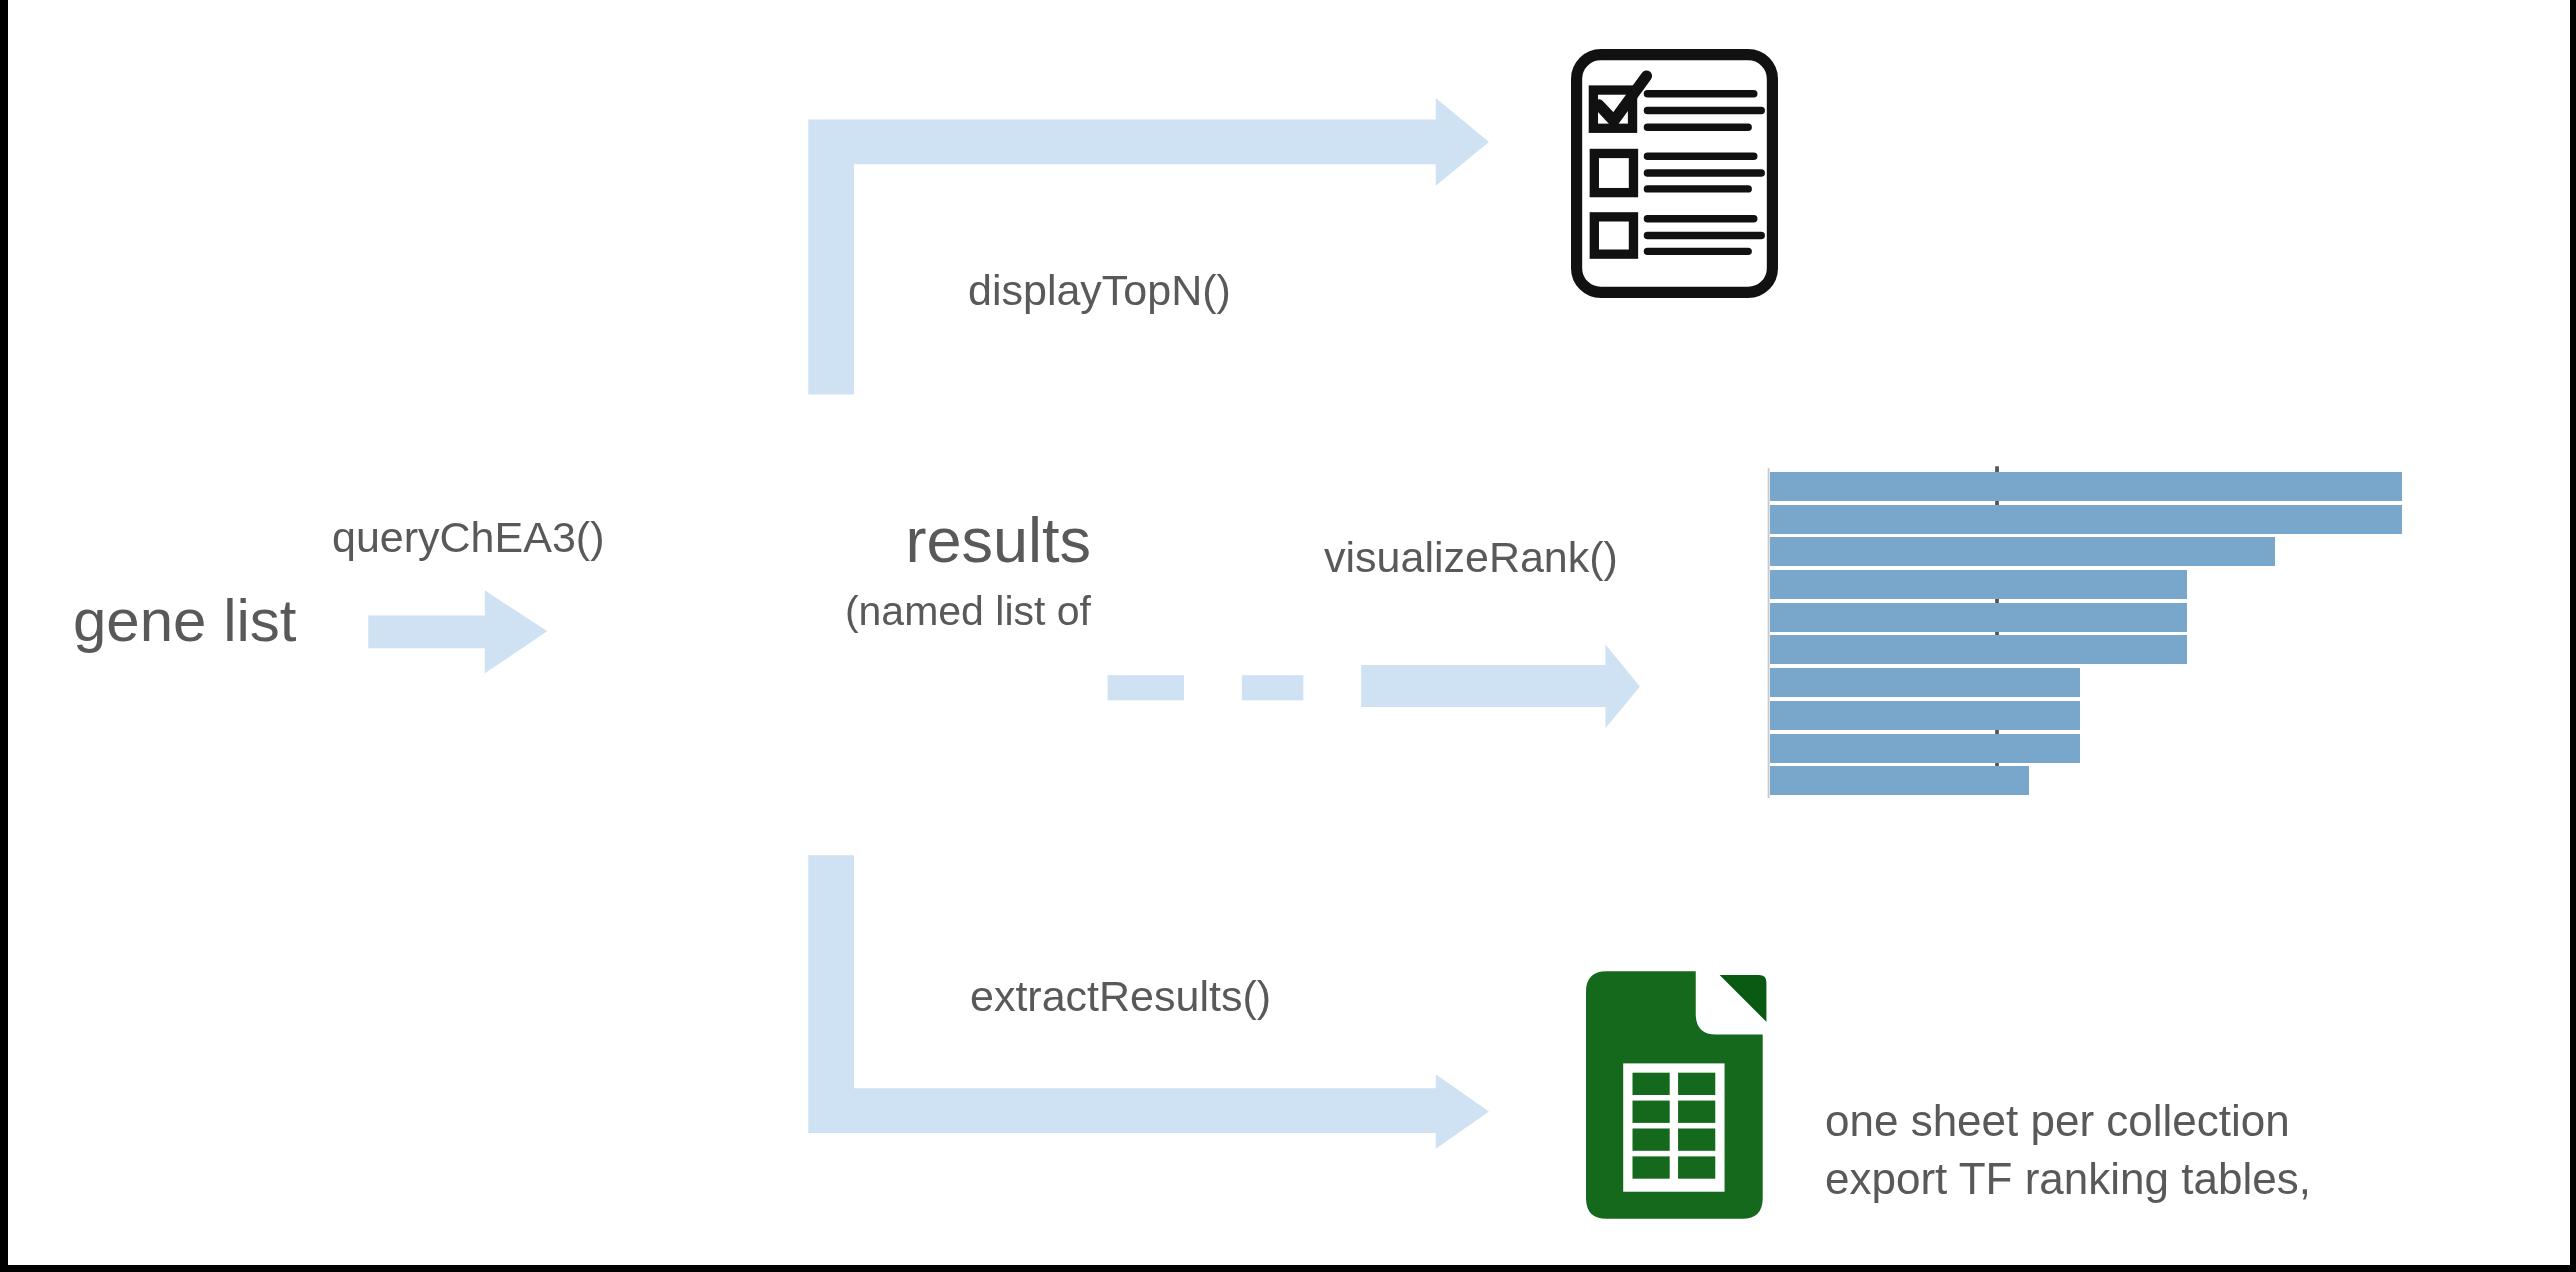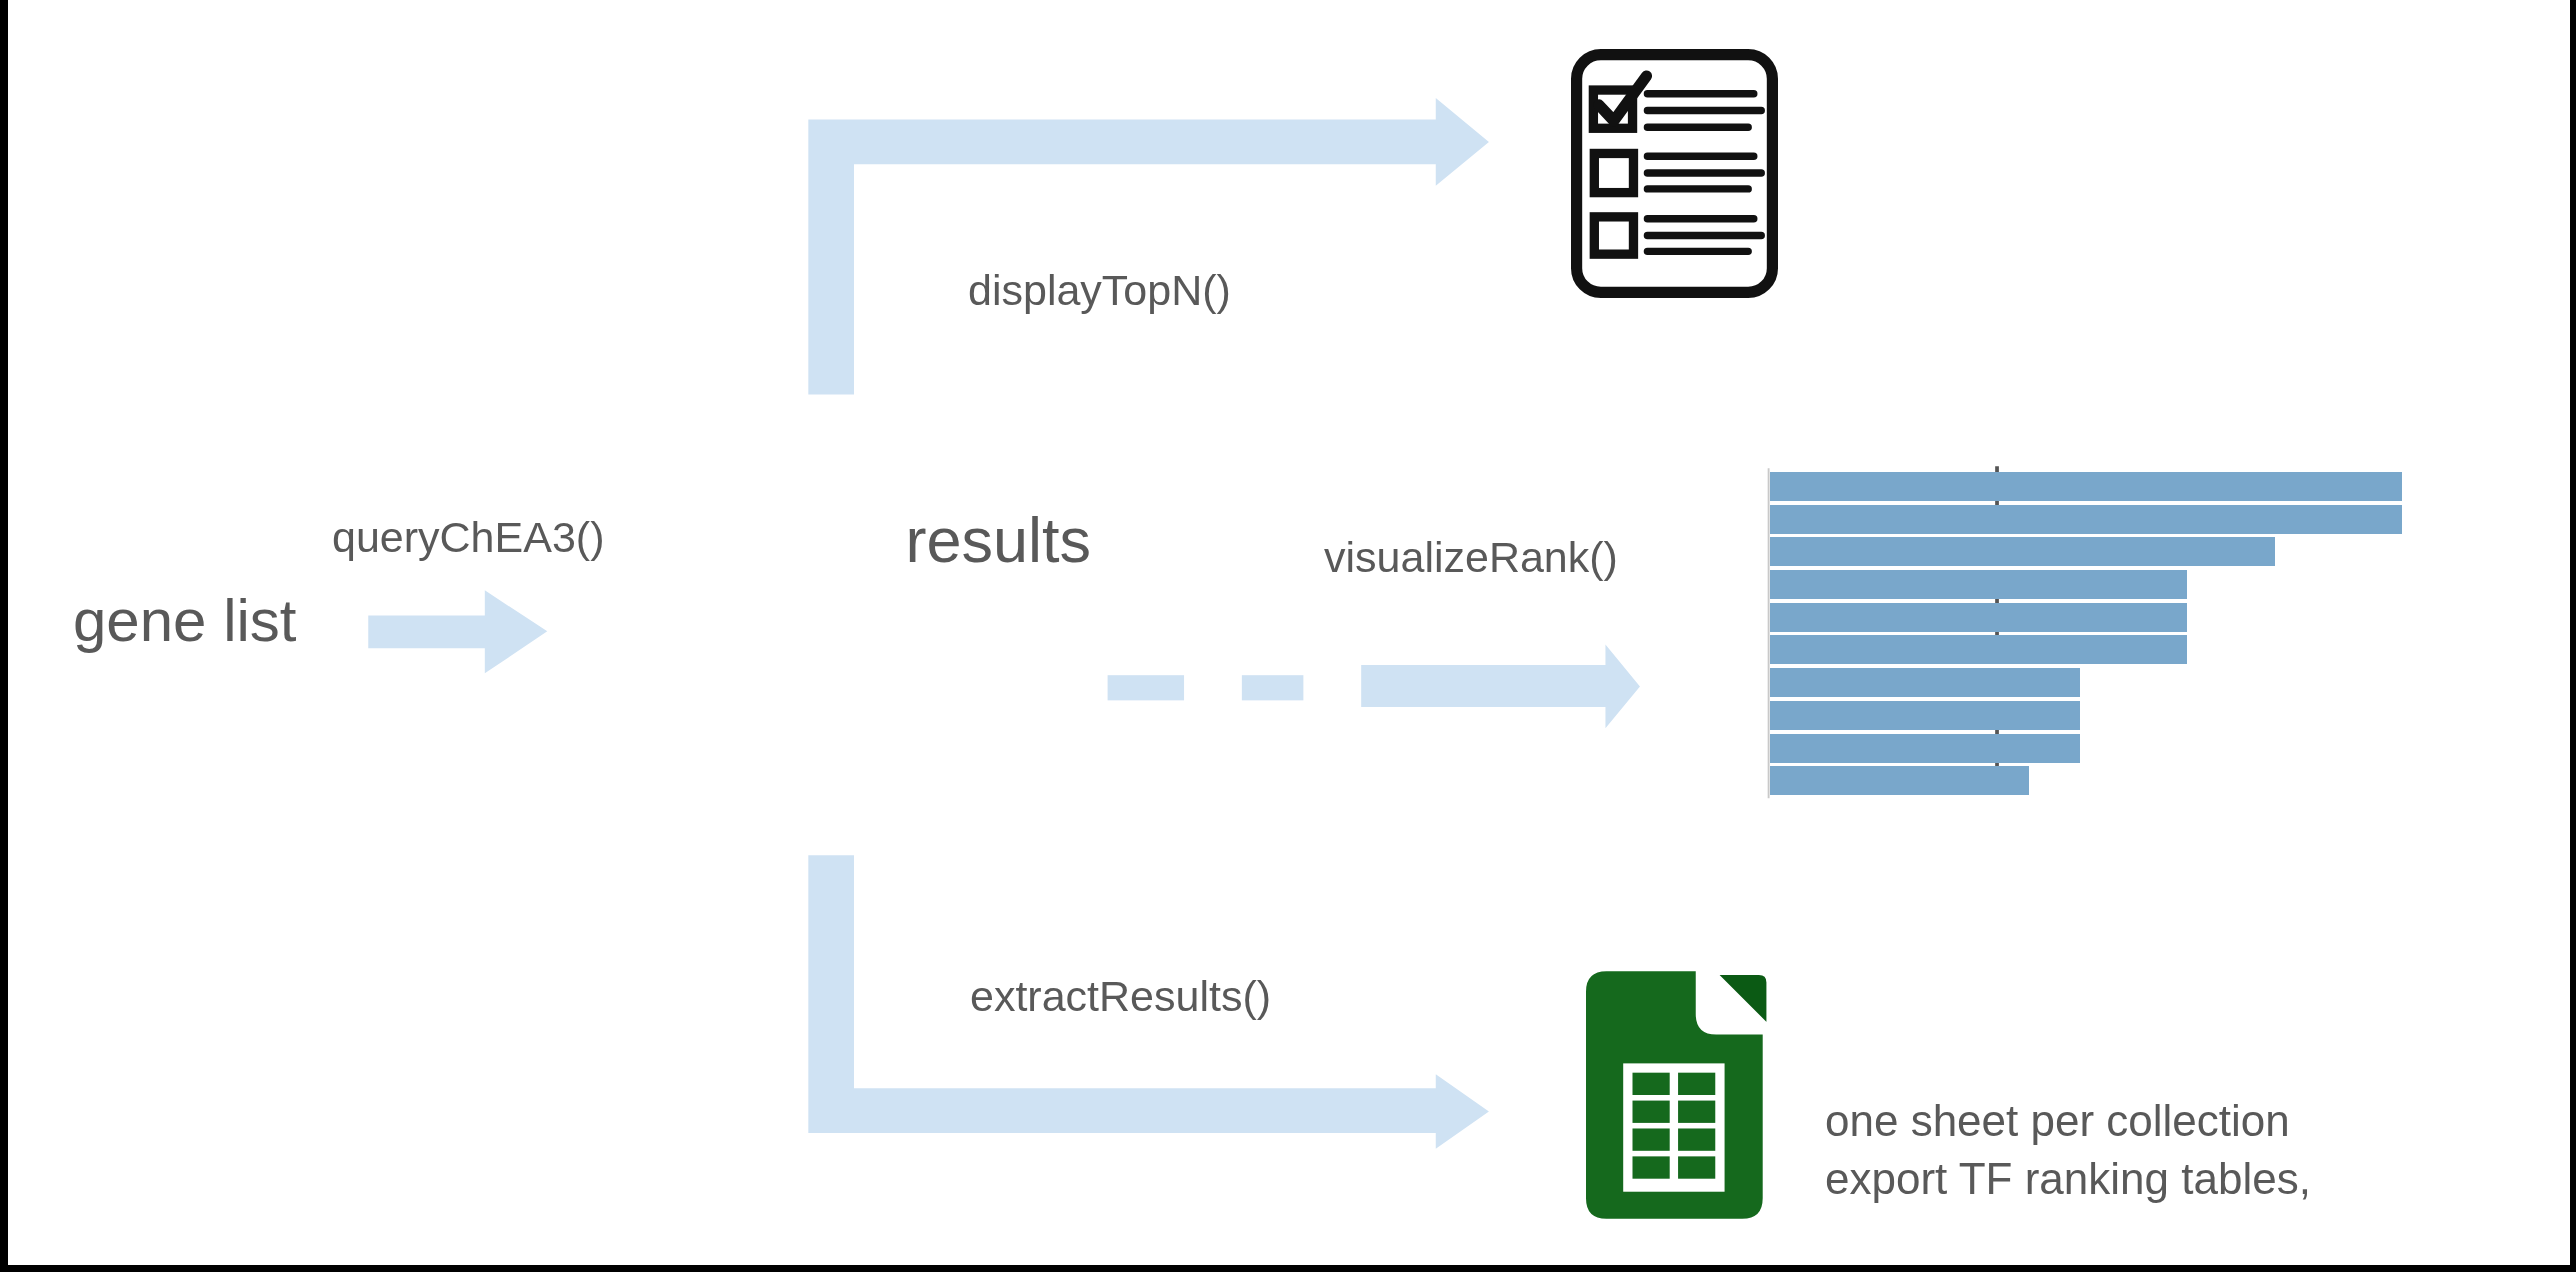--- a/index.html
+++ b/index.html
@@ -63,20 +63,21 @@
 
   <div class="label gene">gene list</div>
   <div class="label fn query">queryChEA3()</div>
   <div class="label fn display">displayTopN()</div>
   <div class="label fn extract">extractResults()</div>
   <div class="label fn visualize">visualizeRank()</div>
 
   <div class="results-block">
     <div class="results-title">results</div>
     <div class="results-sub">
+      <div>(named list of</div>
     </div>
   </div>
 
   <div class="sidetext export">
     <div>one sheet per collection</div>
     <div>export TF ranking tables,</div>
   </div>
 
   <svg class="icon-svg icon-checklist" viewBox="0 0 222 267" fill="none">
     <rect x="6" y="6" width="210" height="255" rx="26" fill="#ffffff" stroke-width="12" stroke="#111111"></rect>

